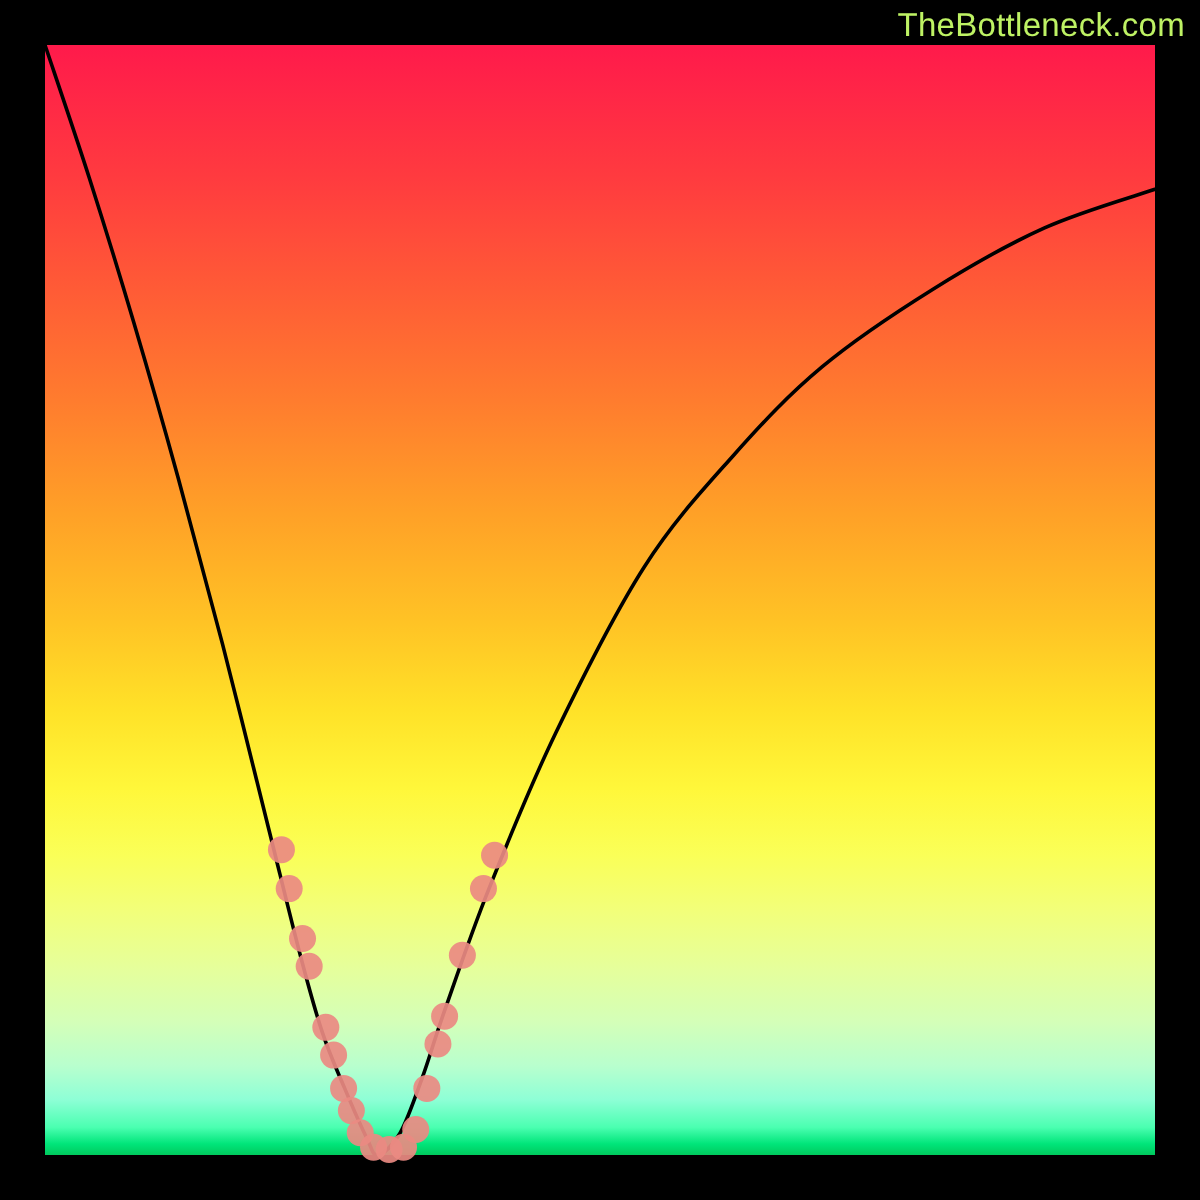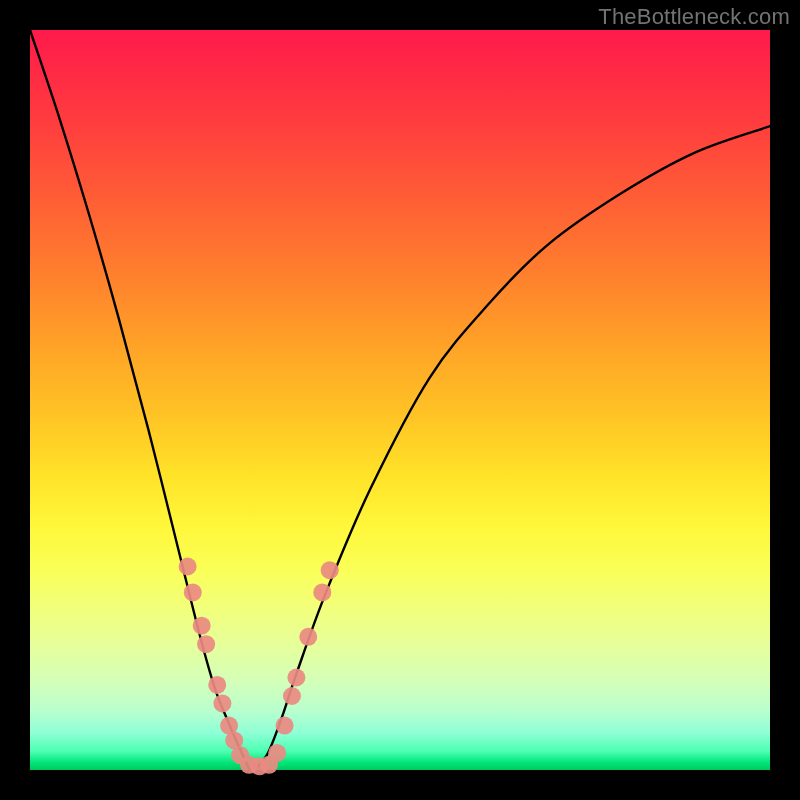--- a/index.html
+++ b/index.html
@@ -44,21 +44,21 @@
       #8effd6 95%,
       #4bffb1 97.5%,
       #00e57a 99%,
       #00c95d 100%
     );
   }
   .watermark {
     position: absolute;
     top: 4px;
     right: 10px;
-    color: #737373;
+    color: #bef264;
     font-size: 22px;
     letter-spacing: 0.2px;
     font-weight: 400;
     user-select: none;
   }
   svg.curve {
     position: absolute;
     top: 0;
     left: 0;
     width: 740px;

